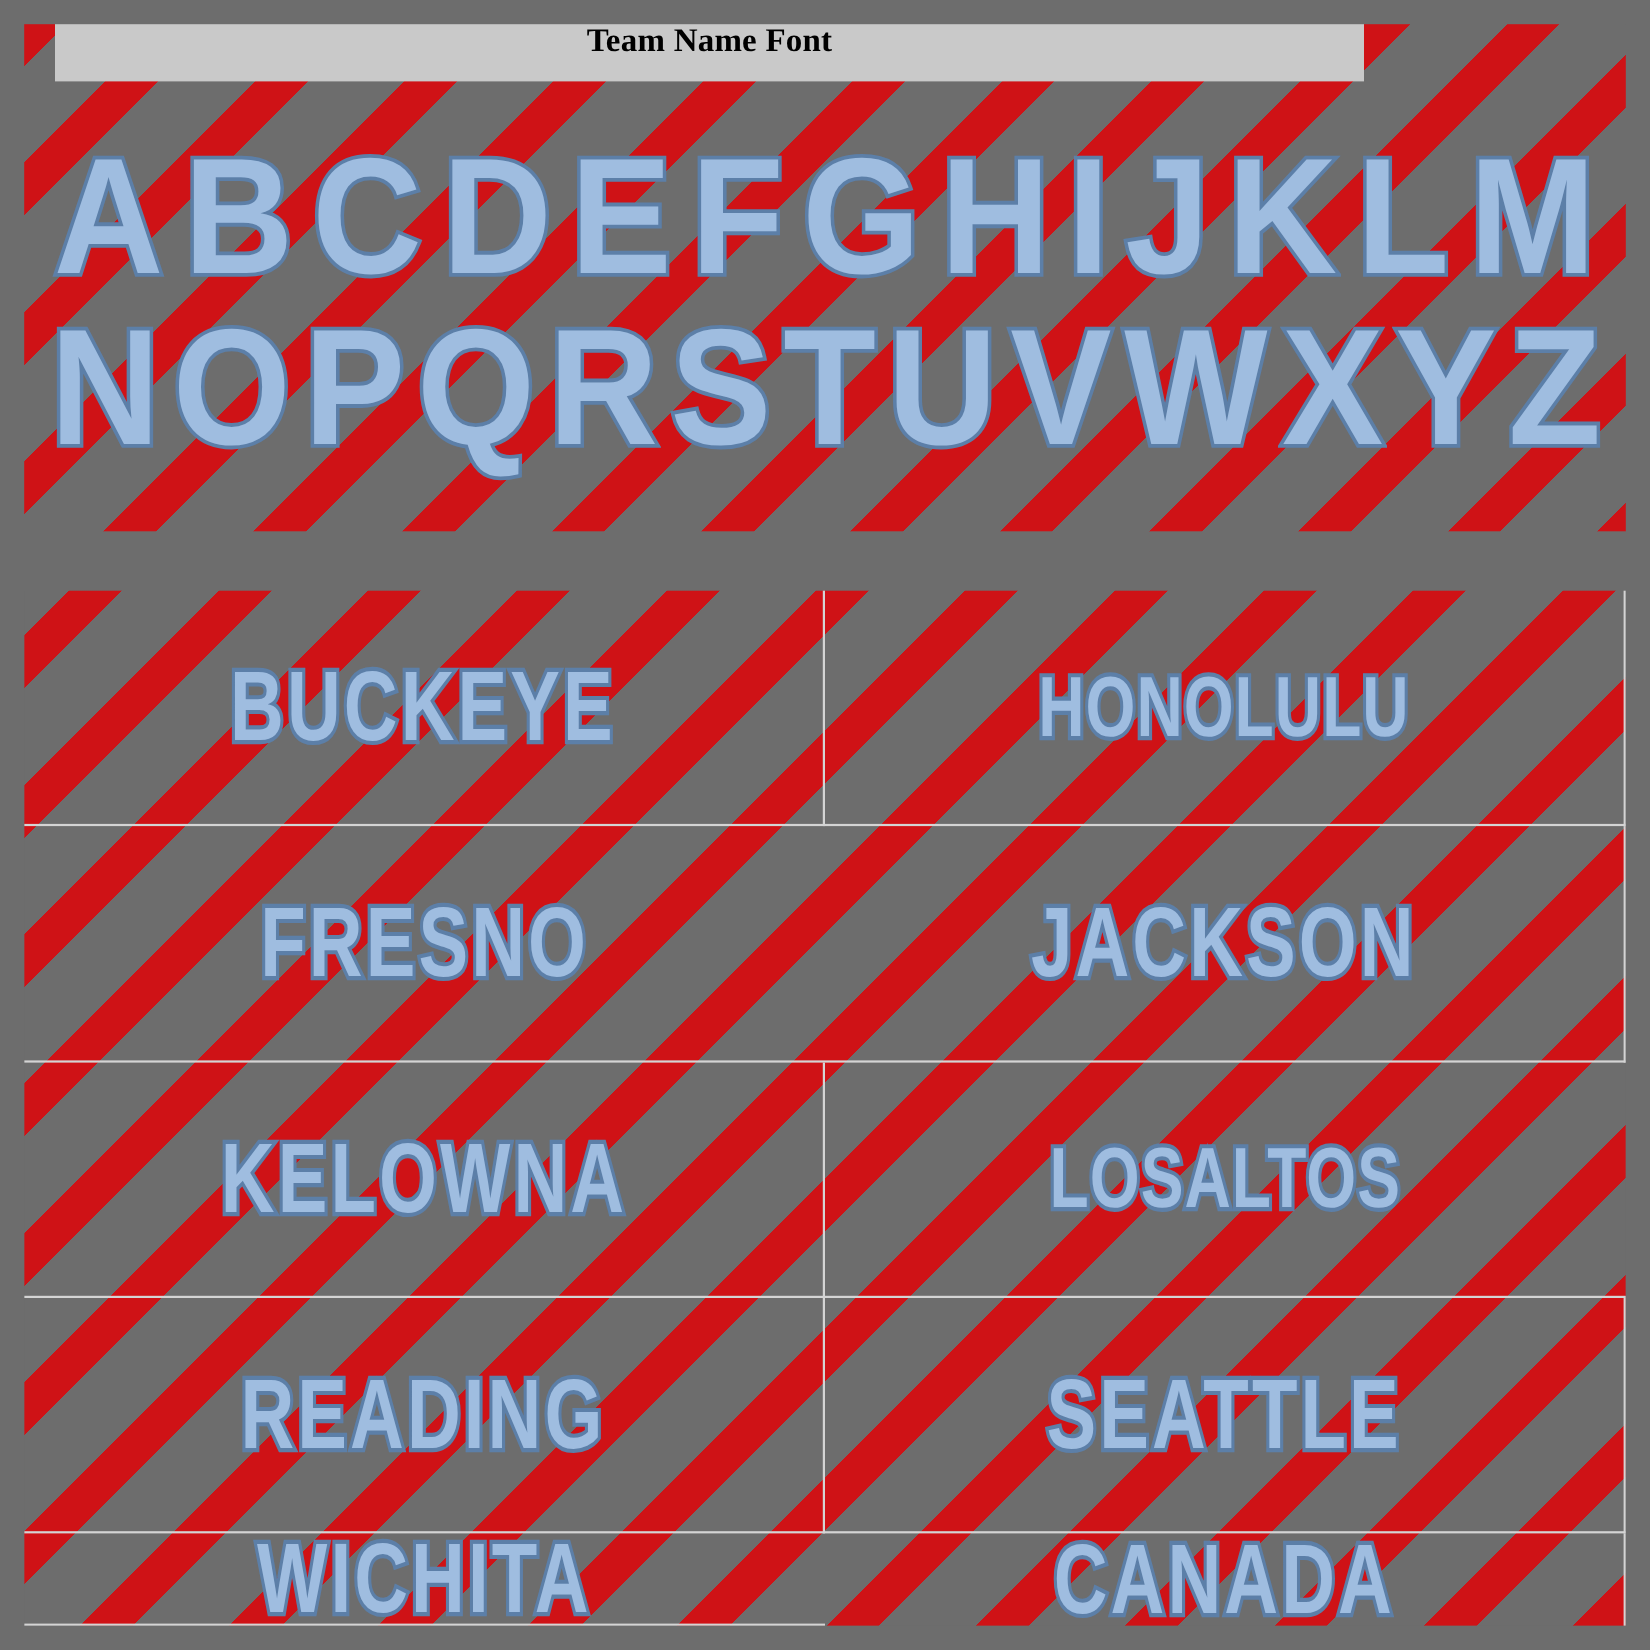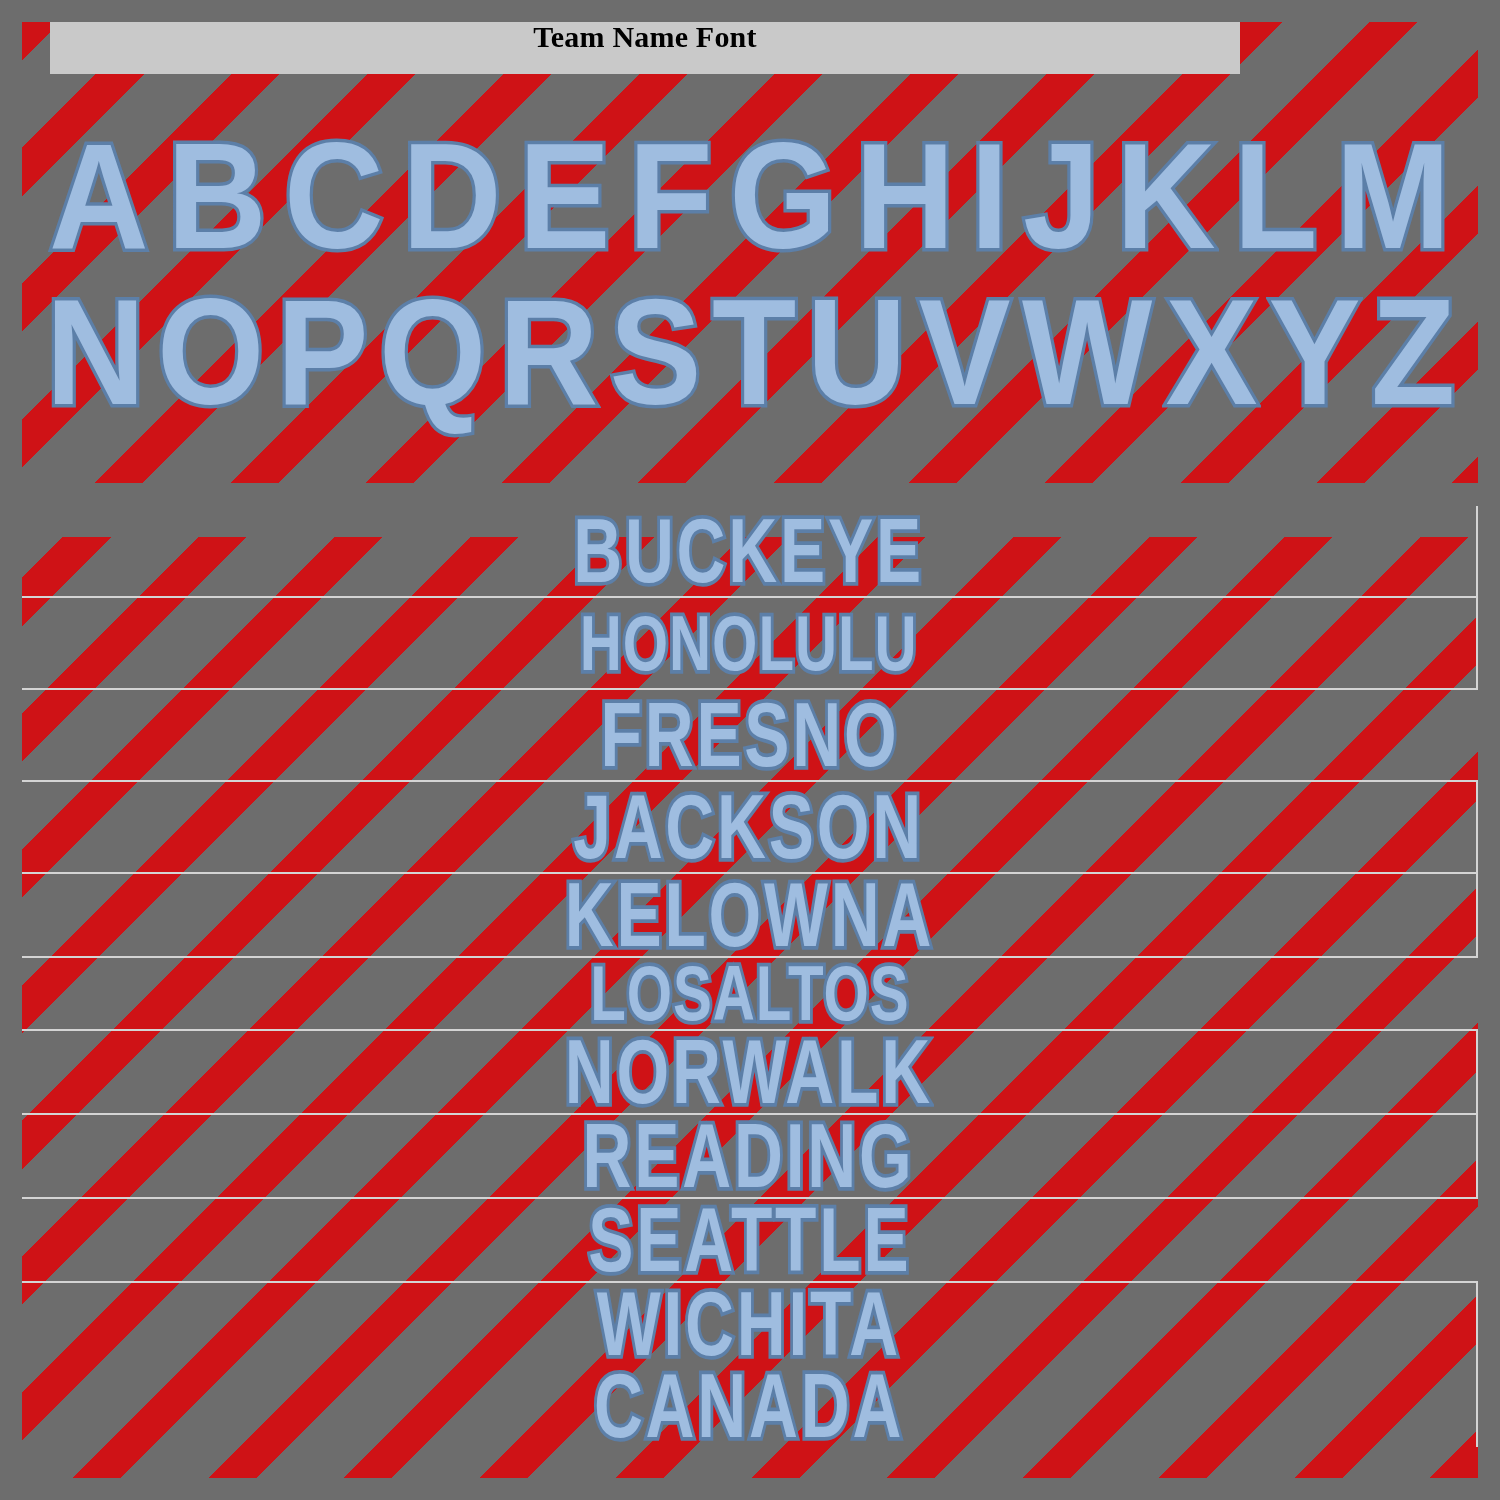--- a/index.html
+++ b/index.html
@@ -103,25 +103,25 @@
     letter-spacing: 0px;
     transform: scaleX(0.92);
     text-align: center;
     flex: 1 1 auto;
   }
 
   
   .grid {
     position: absolute;
     left: 22px;
-    top: 506px;
+    top: 537px;
     width: 1456px;
     height: 941px;
     display: grid;
-    grid-template-columns: repeat(1, 1fr);
+    grid-template-columns: repeat(2, 1fr);
     grid-template-rows: repeat(4, 1fr);
     z-index: 5;
   }
   .cell {
     display: flex;
     align-items: center;
     justify-content: center;
     box-sizing: border-box;
     border-right: 2px solid #d4d4d4;
     border-bottom: 2px solid #d4d4d4;
@@ -216,23 +216,20 @@
         <span>JACKSON</span>
       </div>
     <div class="cell">
         <span>KELOWNA</span>
       </div>
     <div class="cell long">
         <span>LOSALTOS</span>
       </div>
 
     <div class="cell">
-        <span>NORWALK</span>
-      </div>
-    <div class="cell">
         <span>READING</span>
       </div>
     <div class="cell">
         <span>SEATTLE</span>
       </div>
 
     <div class="cell">
         <span>WICHITA</span>
       </div>
     <div class="cell">

